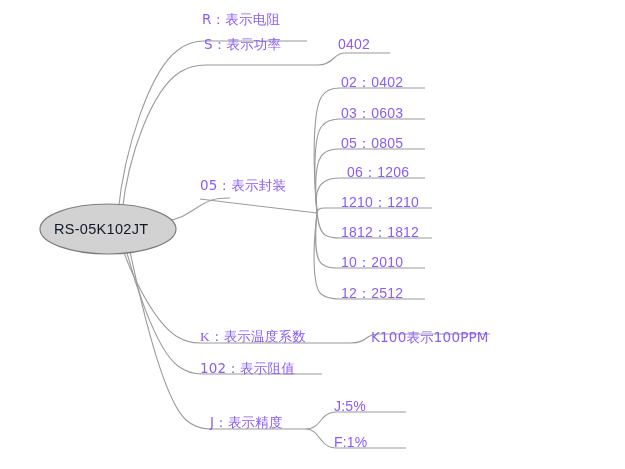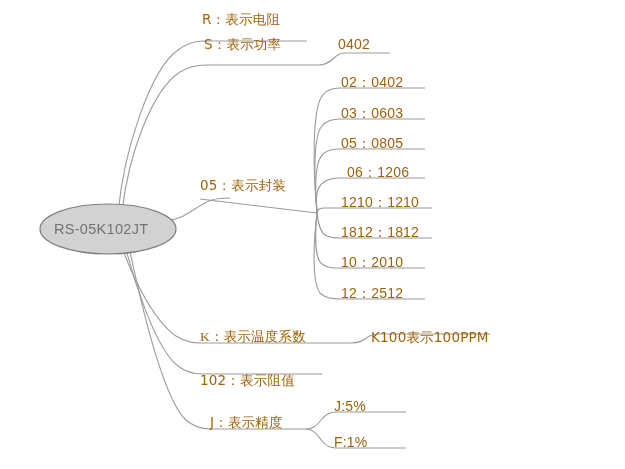--- a/index.html
+++ b/index.html
@@ -33,33 +33,33 @@
     stroke-width: 1.1;
   }
   .root-ellipse {
     fill: #d2d2d2;
     stroke: #7d7d7d;
     stroke-width: 1.2;
   }
   .node-label {
     position: absolute;
     white-space: nowrap;
-    color: #a16207;
+    color: #8b5cf6;
     font-size: 14px;
     line-height: 16px;
     letter-spacing: 0.2px;
   }
   .node-label.cjk {
     font-family: "DejaVu Sans", "Liberation Sans", sans-serif;
     font-size: 13.5px;
   }
   .root-label {
     position: absolute;
     white-space: nowrap;
-    color: #737373;
+    color: #0f172a;
     font-size: 14.5px;
     letter-spacing: 0.3px;
   }
 </style>
 </head>
 <body>
 
 <div id="mindmap-root">
 
   <svg id="mindmap-svg" viewBox="0 0 625 469">
@@ -135,19 +135,19 @@
   <div class="node-label" style="left:341px; top:135px;">05：0805</div>
   <div class="node-label" style="left:341px; top:164px;margin-left:6px;">06：1206</div>
   <div class="node-label" style="left:341px; top:194px;">1210：1210</div>
   <div class="node-label" style="left:341px; top:224px;">1812：1812</div>
   <div class="node-label" style="left:341px; top:254px;">10：2010</div>
   <div class="node-label" style="left:341px; top:285px;">12：2512</div>
 
   <div class="node-label cjk" style="left:200px; top:329px;font-family:Liberation Serif, serif;">K：表示温度系数</div>
   <div class="node-label cjk" style="left:371px; top:329px;">K100表示100PPM</div>
 
-  <div class="node-label cjk" style="left:200px; top:360px;margin-top:12px;">102：表示阻值</div>
+  <div class="node-label cjk" style="left:200px; top:360px;">102：表示阻值</div>
 
   <div class="node-label cjk" style="left:210px; top:414px;">J：表示精度</div>
   <div class="node-label" style="left:334px; top:398px;">J:5%</div>
   <div class="node-label" style="left:334px; top:434px;">F:1%</div>
 
 </div>
 
 </body></html>

